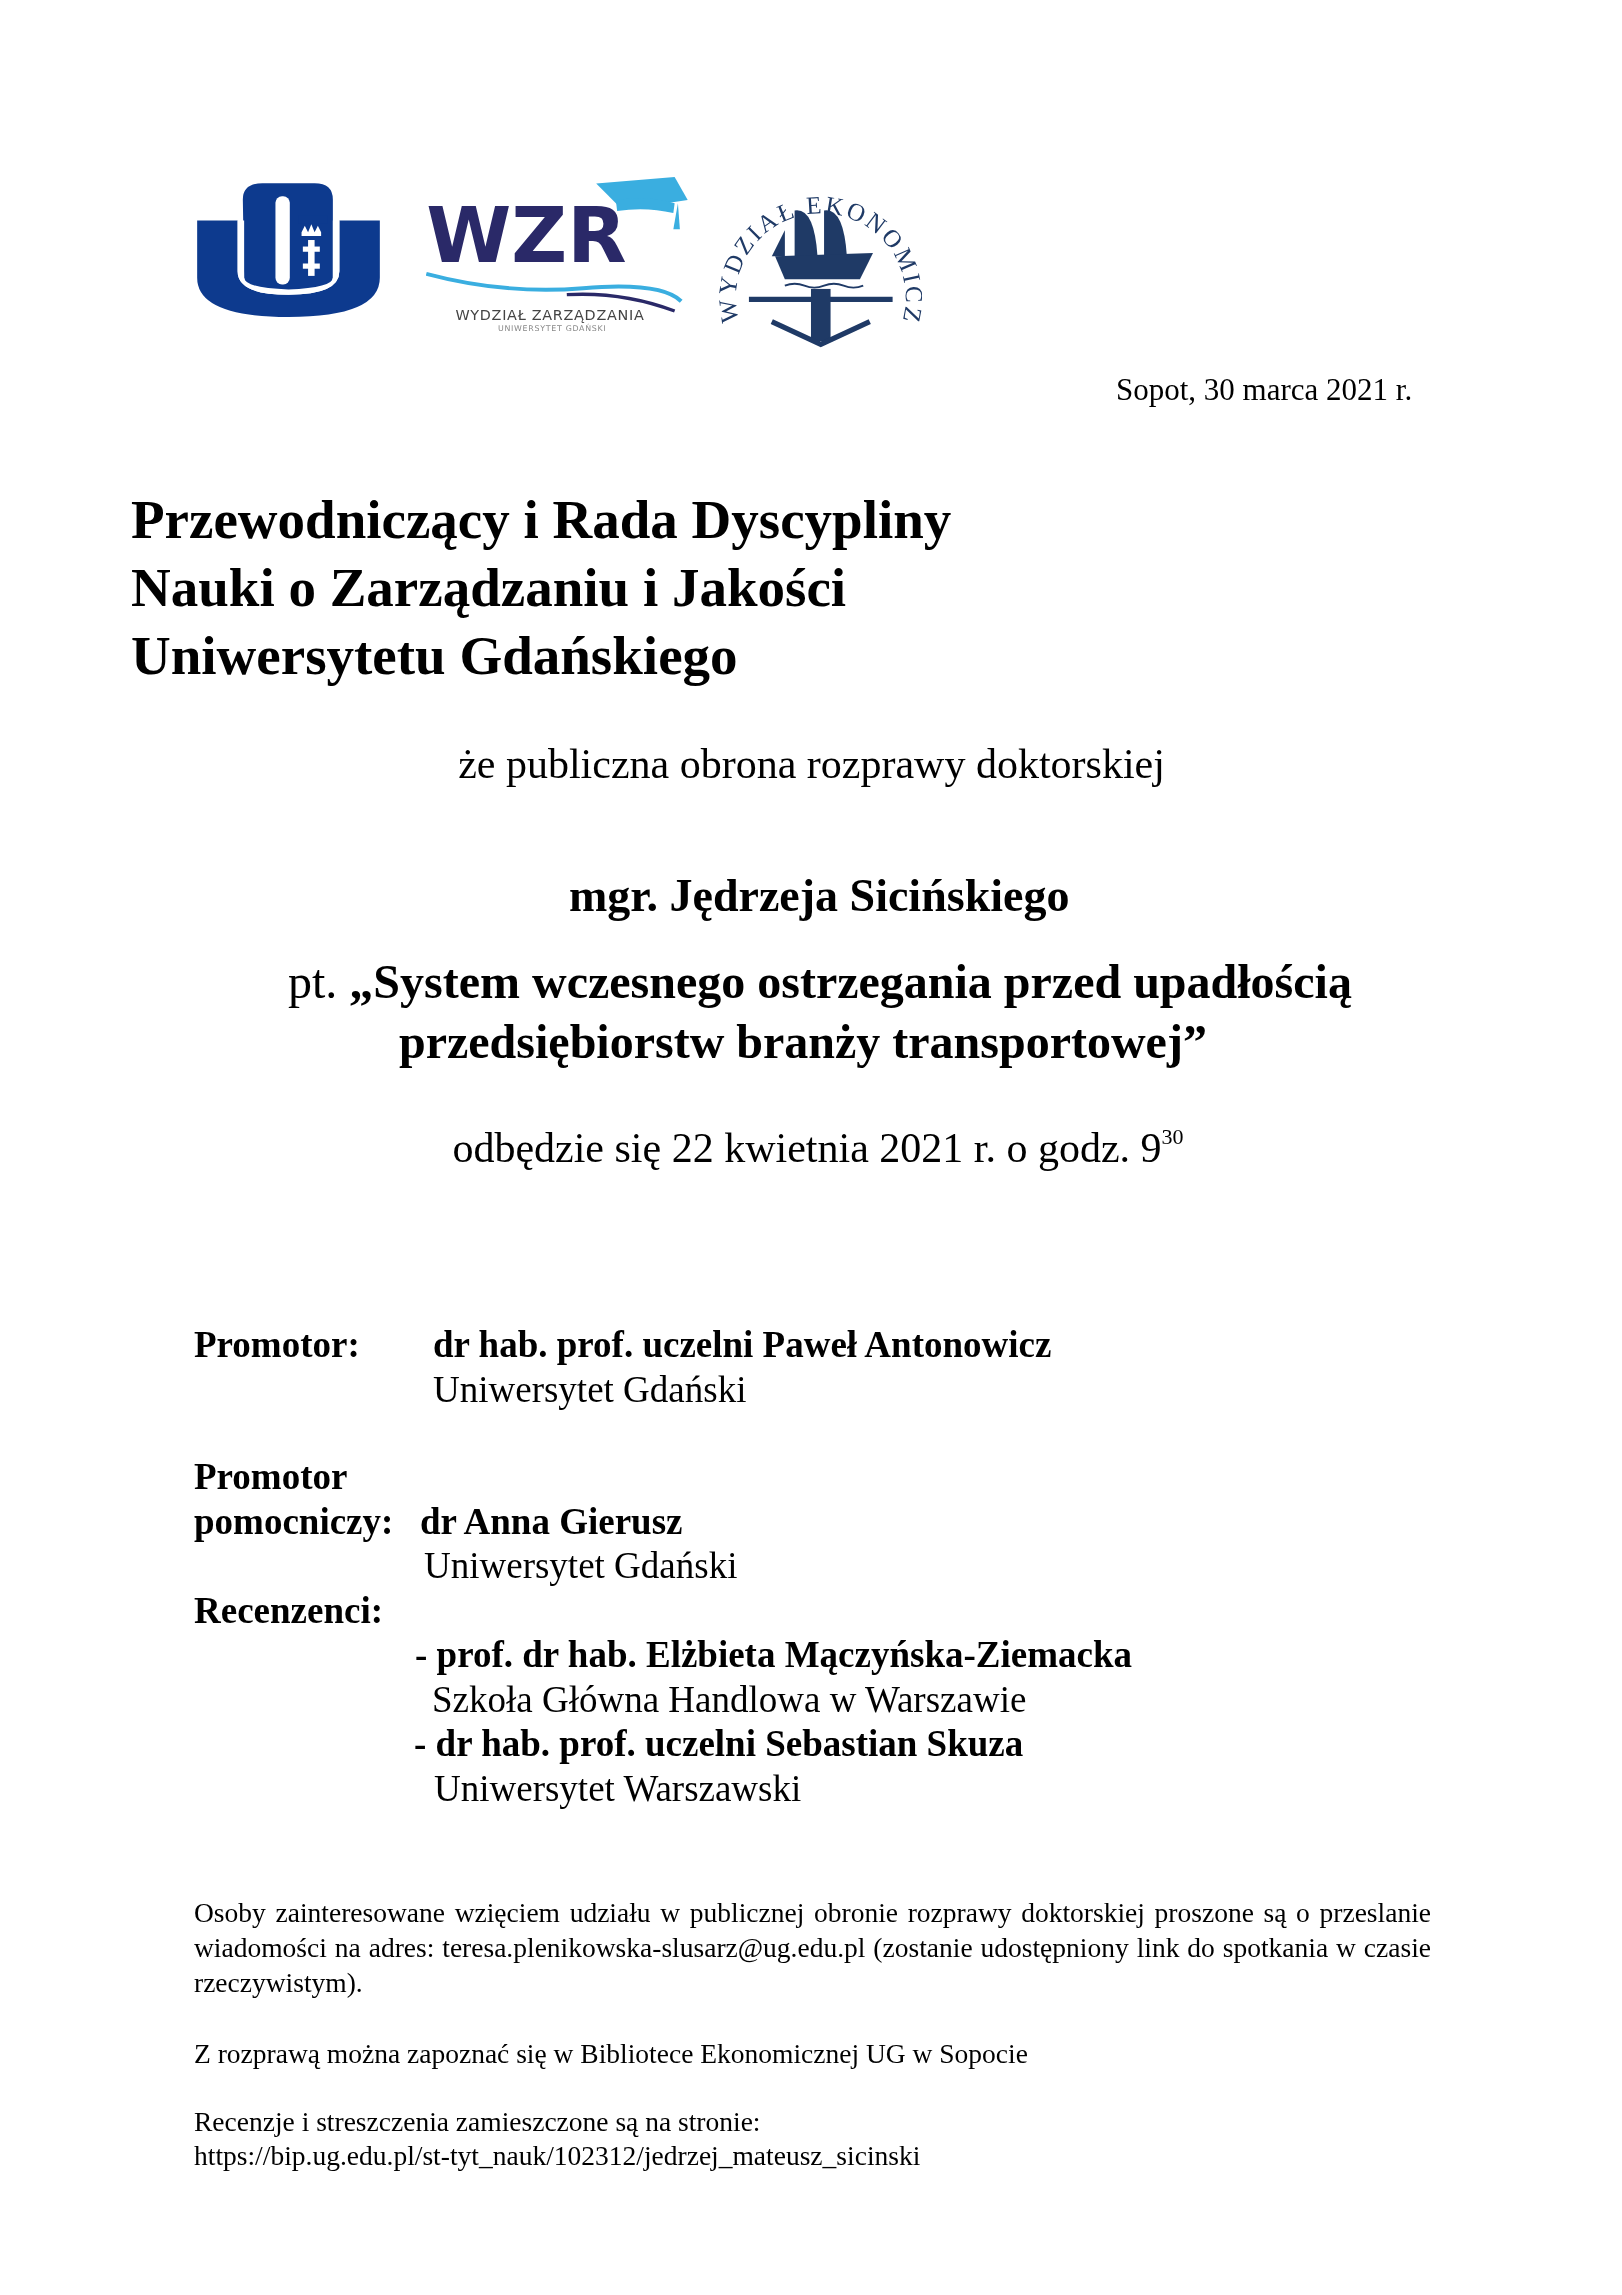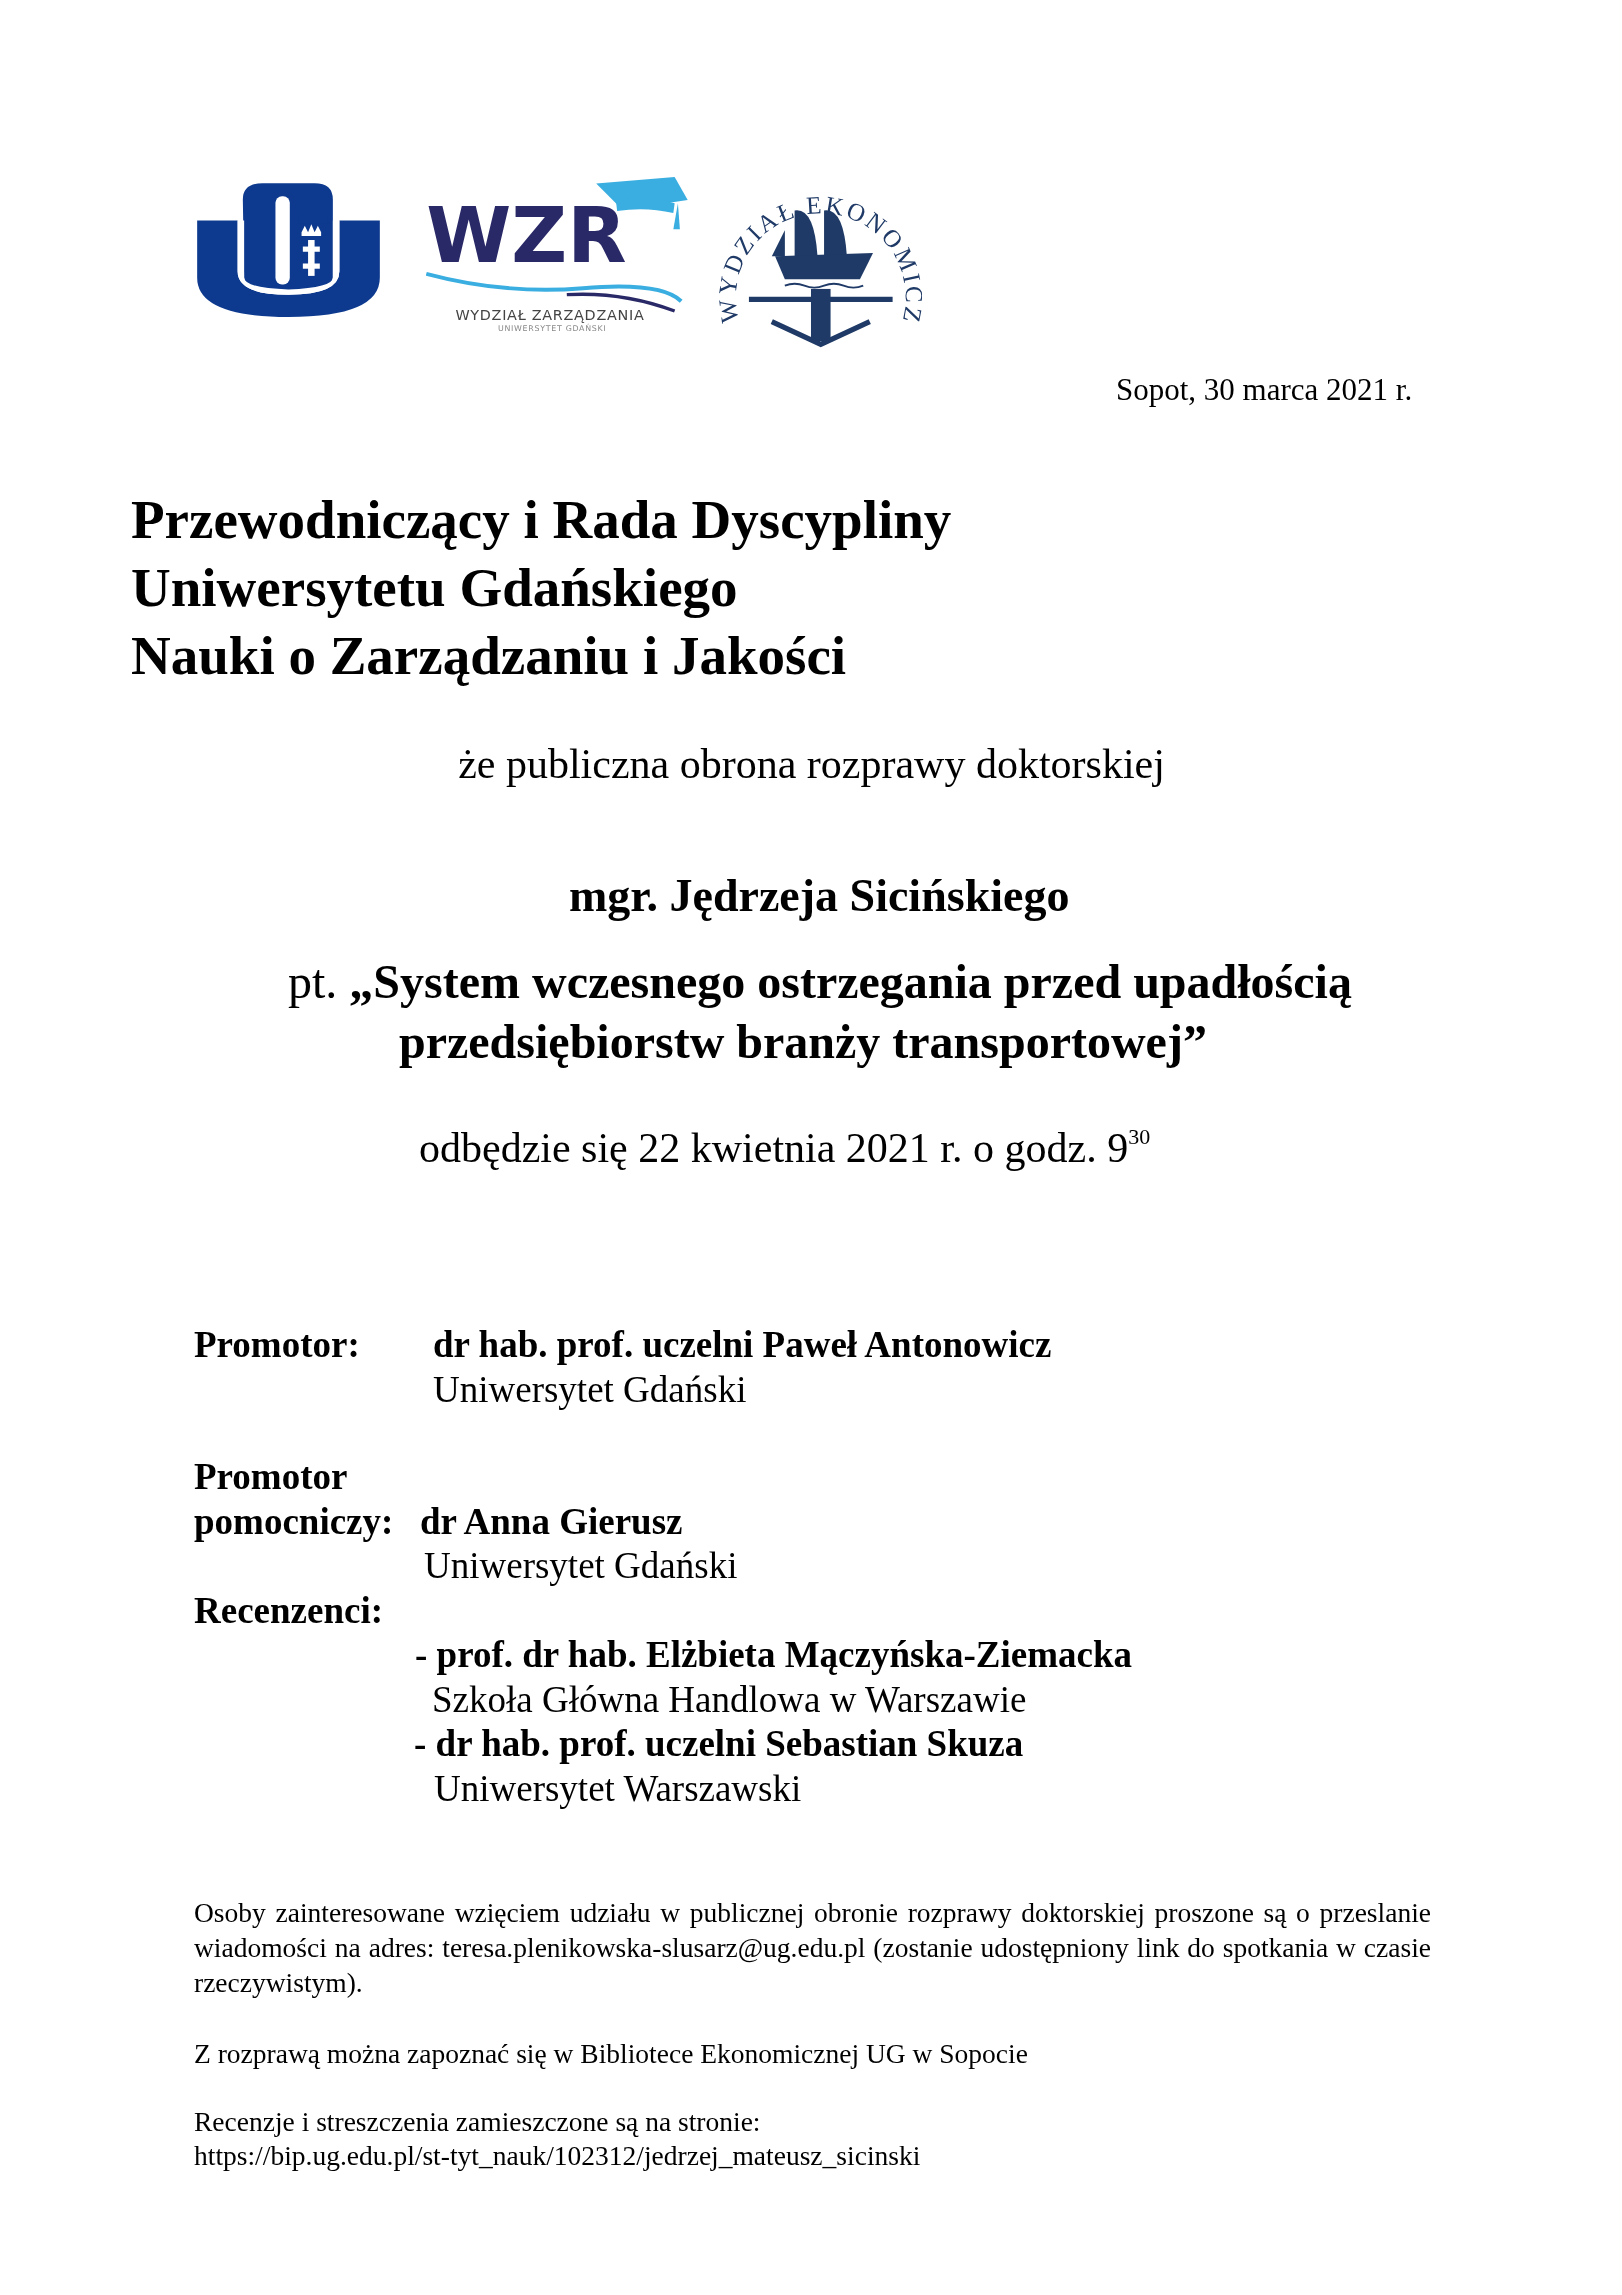--- a/index.html
+++ b/index.html
@@ -6,21 +6,21 @@
   body { width: 1623px; height: 2295px; position: relative; overflow: hidden;
          font-family: "Liberation Serif", serif; color: #000; }
   .abs { position: absolute; }
   .logos { position: absolute; left: 190px; top: 164px; height: 183px; width: 753px; }
   .title { font-weight: bold; font-size: 55px; line-height: 68px; top: 486px; left: 131px; width: 1361px; text-align: left; }
   .intro { font-size: 42px; line-height: 51px; top: 739px; left: 131px; width: 1361px; text-align: center; }
   .candidate { font-weight: bold; font-size: 46px; top: 869px; left: 569px; white-space: nowrap; }
   .thesis { font-size: 48px; line-height: 60px; top: 952px; left: 288px; white-space: nowrap; }
   .thesis .b { font-weight: bold; }
   .thesis .l2 { padding-left: 111px; font-weight: bold; }
-  .when { font-size: 42px; line-height: 52px; top: 1122px; left: 419px; width: 798px; text-align: left; }
+  .when { font-size: 42px; line-height: 52px; top: 1122px; left: 419px; width: 798px; text-align: center; }
   .when sup { font-size: 22px; vertical-align: 18.3px; line-height: 0; }
   .people { font-size: 37px; line-height: 44px; left: 194px; }
   .bold { font-weight: bold; }
   .footer { font-size: 27.5px; line-height: 35px; left: 194px; width: 1237px; text-align: justify; }
 </style>
 </head>
 <body>
 
 <div class="logos">
 
@@ -64,22 +64,22 @@
     <rect x="55" y="212" width="220" height="8" fill="#1f3a66"></rect>
     <rect x="150" y="200" width="30" height="80" fill="#1f3a66"></rect>
     <path d="M90,250 L165,285 L240,250" stroke="#1f3a66" stroke-width="8" fill="none"></path>
   </svg>
 </div>
 
 <div class="abs" style="left:1116px;top:372px;font-size:31px">Sopot, 30 marca 2021 r.</div>
 
 <div class="abs title">
   <div>Przewodniczący i Rada Dyscypliny</div>
+  <div>Nauki o Zarządzaniu i Jakości</div>
   <div>Uniwersytetu Gdańskiego</div>
-  <div>Nauki o Zarządzaniu i Jakości</div>
 </div>
 
 <div class="abs intro">
   <div>że publiczna obrona rozprawy doktorskiej</div>
 </div>
 
 <div class="abs candidate">mgr. Jędrzeja Sicińskiego</div>
 
 <div class="abs thesis">
   <div><span>pt. </span><span class="b">„System wczesnego ostrzegania przed upadłością</span></div>

